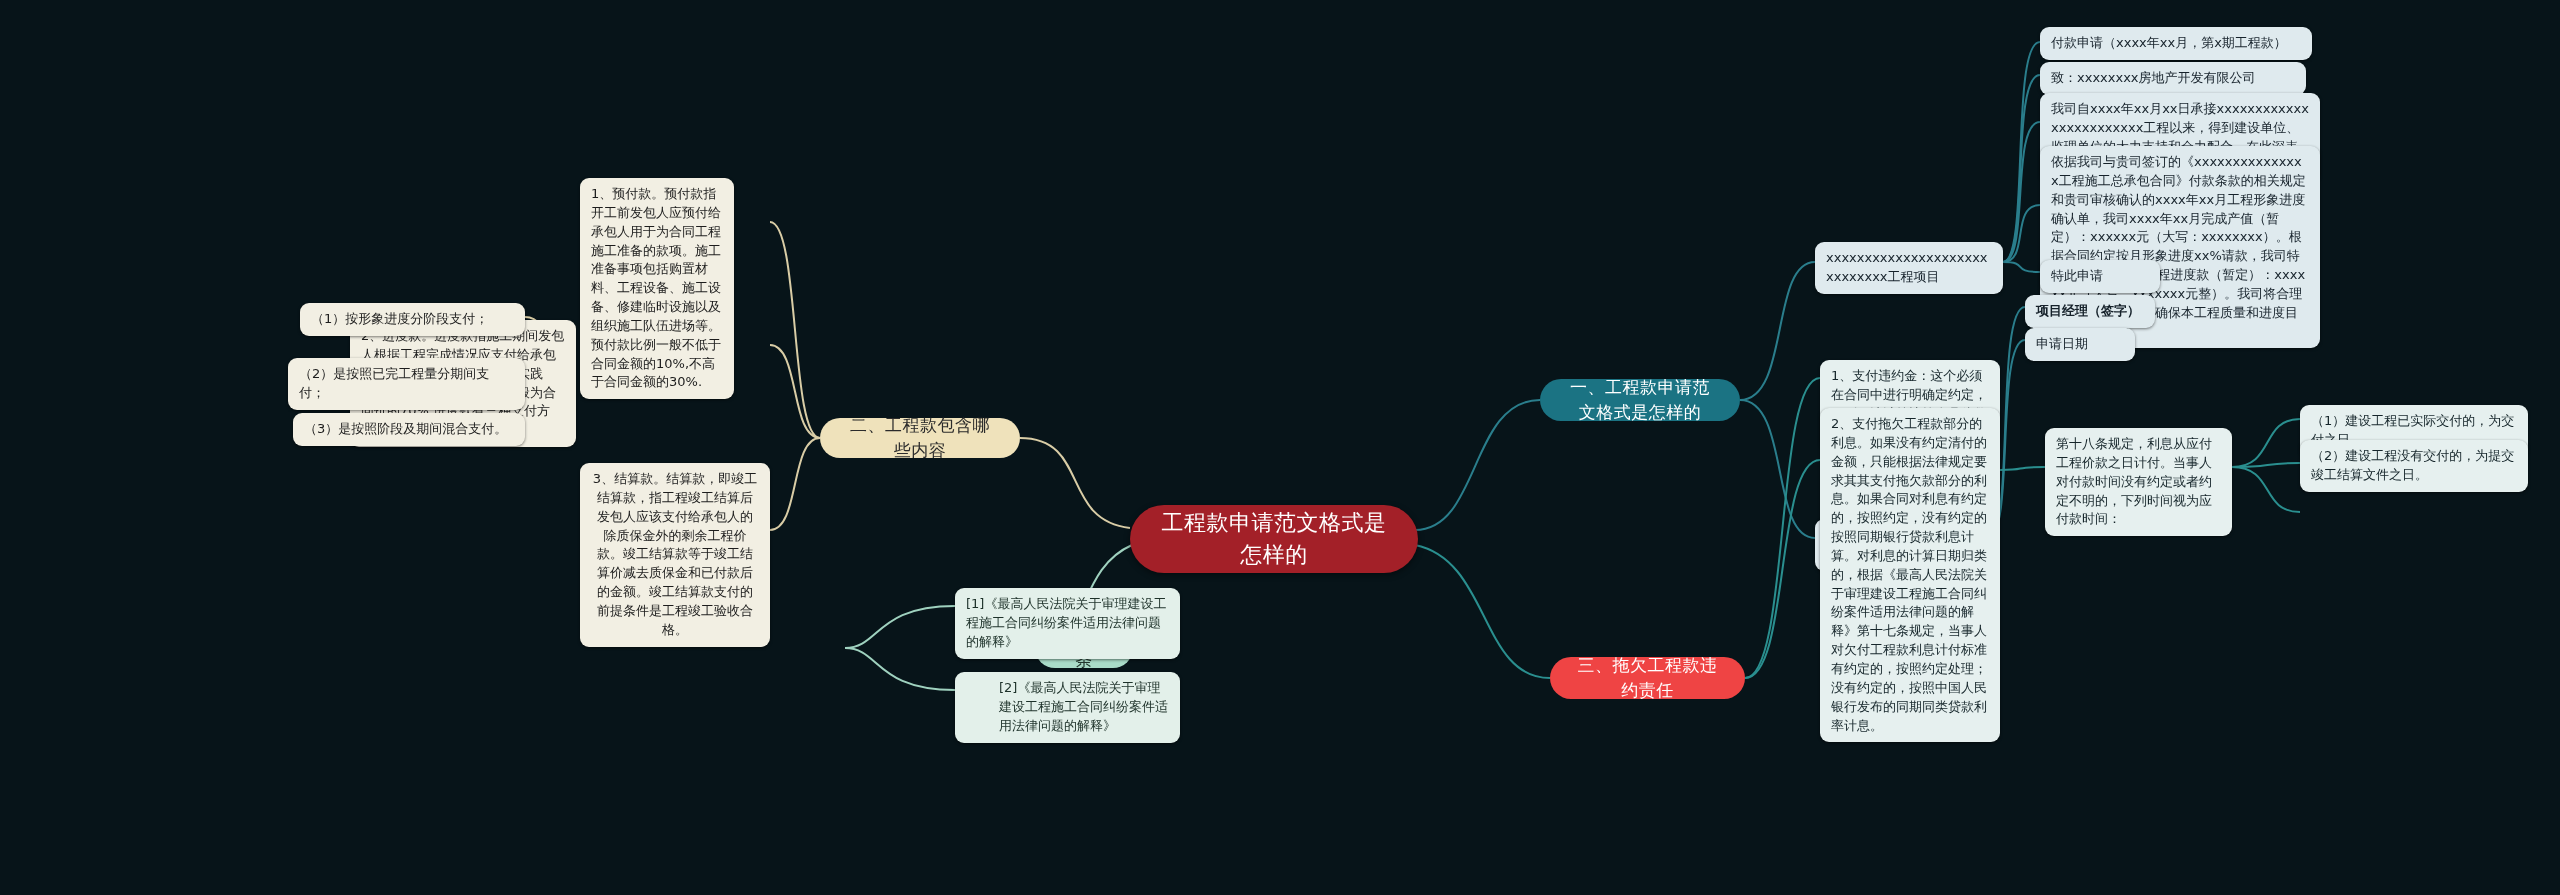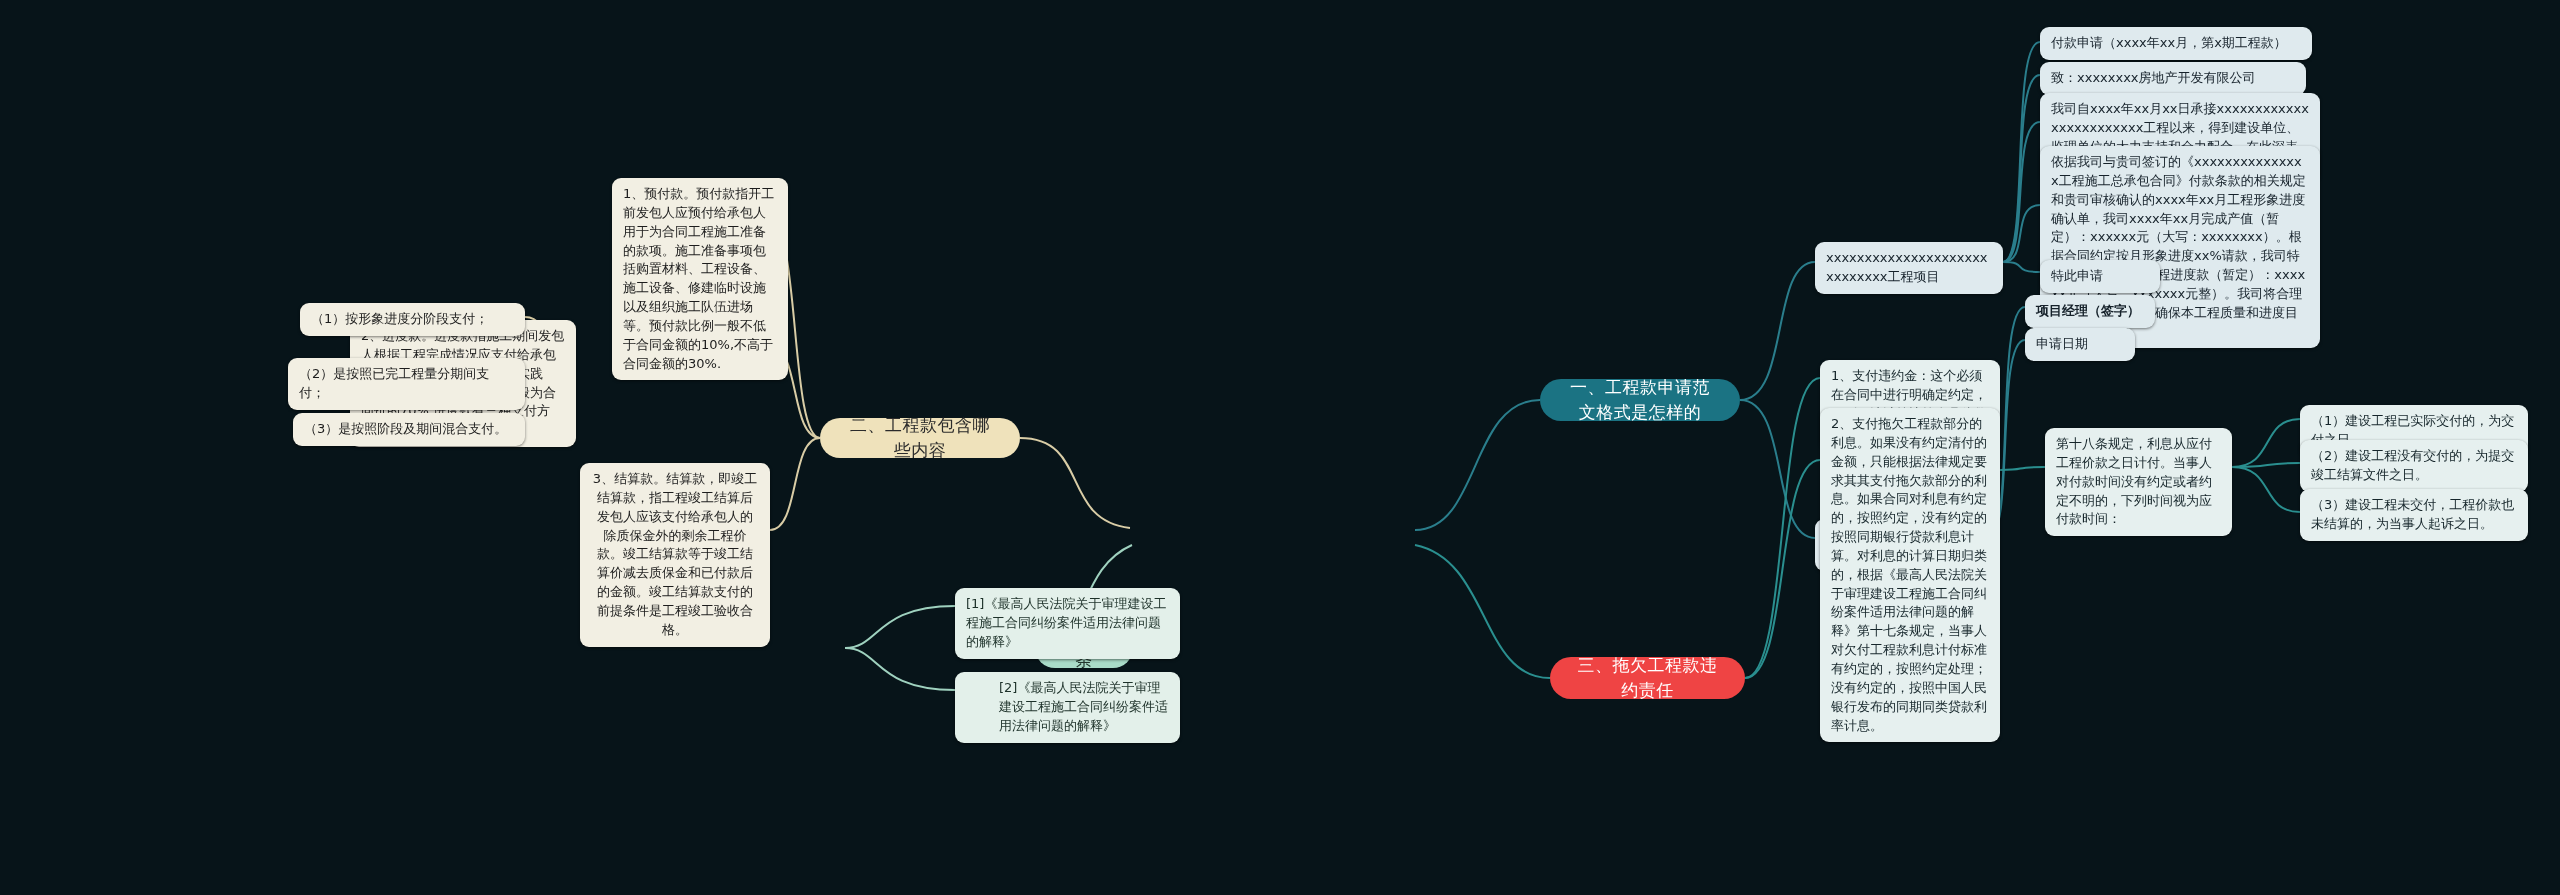--- a/index.html
+++ b/index.html
@@ -113,20 +113,21 @@
 
       <path d="M572 372 C540 372 555 317 525 317" stroke="#d9cda6"></path>
       <path d="M572 372 C540 372 555 372 525 372" stroke="#d9cda6"></path>
       <path d="M572 372 C540 372 555 427 525 427" stroke="#d9cda6"></path>
 
       <path d="M845 648 C880 648 875 606 955 606" stroke="#9fd2bf"></path>
       <path d="M845 648 C880 648 875 690 955 690" stroke="#9fd2bf"></path>
     </g>
   </svg>
 
+  <div class="node central" style="left:1130px; top:505px; width:288px; height:68px;">工程款申请范文格式是怎样的</div>
 
   <div class="node branch teal-dark" style="left:1540px; top:379px; width:200px; height:42px;">一、工程款申请范文格式是怎样的</div>
 
   <div class="node branch cream" style="left:820px; top:418px; width:200px; height:40px;">二、工程款包含哪些内容</div>
 
   <div class="node branch teal" style="left:1550px; top:657px; width:195px; height:42px;">三、拖欠工程款违约责任</div>
 
   <div class="node branch mint" style="left:1035px; top:628px; width:98px; height:40px;">引用法条</div>
 
   <div class="node card ice one" style="left:1815px; top:242px; width:188px;">xxxxxxxxxxxxxxxxxxxxxxxxxxxxx工程项目</div>
@@ -140,21 +141,21 @@
   <div class="node card ice" style="left:2040px; top:93px; width:280px;">我司自xxxx年xx月xx日承接xxxxxxxxxxxxxxxxxxxxxxxx工程以来，得到建设单位、监理单位的大力支持和全力配合，在此深表谢意。</div>
 
   <div class="node card ice" style="left:2040px; top:146px; width:280px;">依据我司与贵司签订的《xxxxxxxxxxxxxxx工程施工总承包合同》付款条款的相关规定和贵司审核确认的xxxx年xx月工程形象进度确认单，我司xxxx年xx月完成产值（暂定）：xxxxxx元（大写：xxxxxxxx）。根据合同约定按月形象进度xx%请款，我司特申请2016年1月工程进度款（暂定）：xxxxxx元（大写：xxxxxxx元整）。我司将合理有效利用工程款，确保本工程质量和进度目标的全面实现。</div>
 
   <div class="node card ice" style="left:2040px; top:260px; width:120px;">特此申请</div>
 
   <div class="node card ice" style="left:2025px; top:295px; width:130px;font-weight:bold;">项目经理（签字）</div>
 
   <div class="node card ice" style="left:2025px; top:328px; width:110px;">申请日期</div>
 
-  <div class="node card cream" style="left:580px; top:178px; width:176px;margin-left:32px;">1、预付款。预付款指开工前发包人应预付给承包人用于为合同工程施工准备的款项。施工准备事项包括购置材料、工程设备、施工设备、修建临时设施以及组织施工队伍进场等。预付款比例一般不低于合同金额的10%,不高于合同金额的30%.</div>
+  <div class="node card cream" style="left:580px; top:178px; width:154px;">1、预付款。预付款指开工前发包人应预付给承包人用于为合同工程施工准备的款项。施工准备事项包括购置材料、工程设备、施工设备、修建临时设施以及组织施工队伍进场等。预付款比例一般不低于合同金额的10%,不高于合同金额的30%.</div>
 
   <div class="node card cream" style="left:350px; top:320px; width:226px;">2、进度款。进度款指施工期间发包人根据工程完成情况应支付给承包人的一种工程价款。在工程实践中，发包人同意支付进度一般为合同价的70%,进度款有三种支付方式：</div>
 
   <div class="node card cream" style="left:580px; top:463px; width:190px;text-align:center;">3、结算款。结算款，即竣工结算款，指工程竣工结算后发包人应该支付给承包人的除质保金外的剩余工程价款。竣工结算款等于竣工结算价减去质保金和已付款后的金额。竣工结算款支付的前提条件是工程竣工验收合格。</div>
 
   <div class="node card cream one" style="left:300px; top:303px; width:225px;">（1）按形象进度分阶段支付；</div>
 
   <div class="node card cream one" style="left:288px; top:358px; width:237px;">（2）是按照已完工程量分期间支付；</div>
 
   <div class="node card cream one" style="left:293px; top:413px; width:232px;">（3）是按照阶段及期间混合支付。</div>
@@ -162,19 +163,18 @@
   <div class="node card pale" style="left:1820px; top:360px; width:180px;">1、支付违约金：这个必须在合同中进行明确定约定，否则无法计算违约金具体数额。</div>
 
   <div class="node card pale" style="left:1820px; top:408px; width:180px;">2、支付拖欠工程款部分的利息。如果没有约定清付的金额，只能根据法律规定要求其其支付拖欠款部分的利息。如果合同对利息有约定的，按照约定，没有约定的按照同期银行贷款利息计算。对利息的计算日期归类的，根据《最高人民法院关于审理建设工程施工合同纠纷案件适用法律问题的解释》第十七条规定，当事人对欠付工程款利息计付标准有约定的，按照约定处理；没有约定的，按照中国人民银行发布的同期同类贷款利率计息。</div>
 
   <div class="node card pale" style="left:2045px; top:428px; width:187px;">第十八条规定，利息从应付工程价款之日计付。当事人对付款时间没有约定或者约定不明的，下列时间视为应付款时间：</div>
 
   <div class="node card pale one" style="left:2300px; top:405px; width:228px;">（1）建设工程已实际交付的，为交付之日。</div>
 
   <div class="node card pale" style="left:2300px; top:440px; width:228px;">（2）建设工程没有交付的，为提交竣工结算文件之日。</div>
 
-  <div class="node card pale" style="left:2300px; top:489px; width:228px;">（3）建设工程未交付，工程价款也未结算的，为当事人起诉之日。</div>
 
   <div class="node card mint" style="left:955px; top:588px; width:225px;">[1]《最高人民法院关于审理建设工程施工合同纠纷案件适用法律问题的解释》</div>
 
   <div class="node card mint" style="left:955px; top:672px; width:225px;padding-left:44px;">[2]《最高人民法院关于审理建设工程施工合同纠纷案件适用法律问题的解释》</div>
 
 </div>
 
 </body></html>

